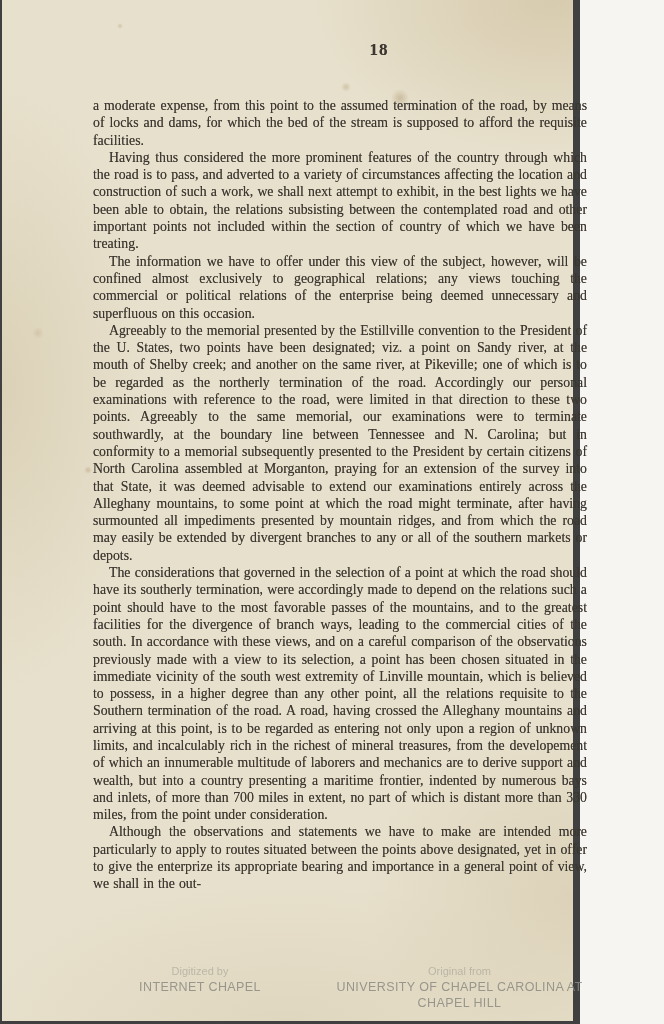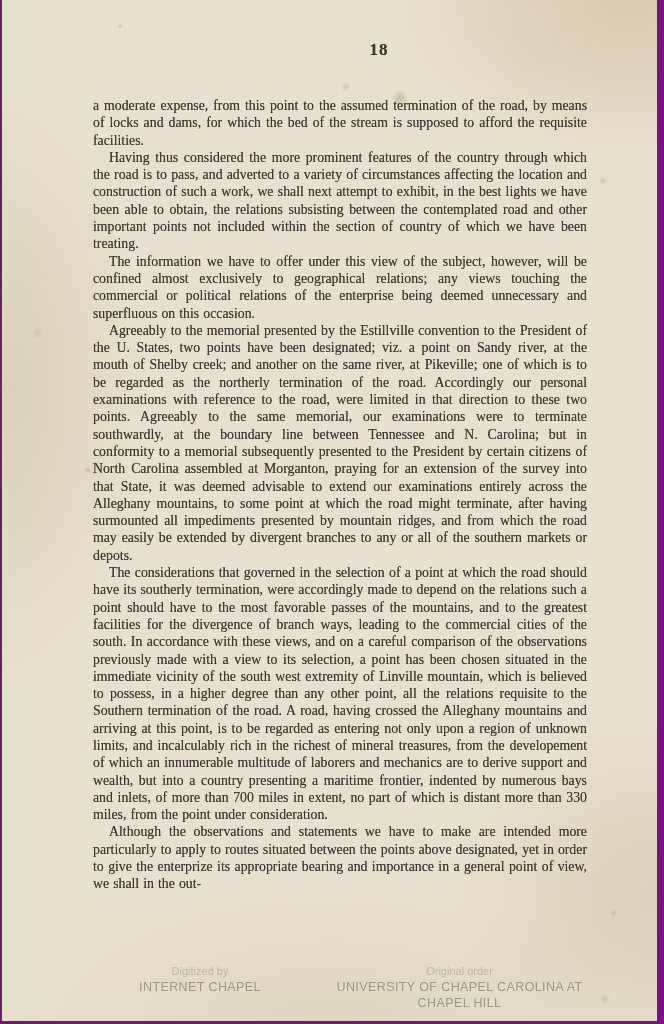--- a/index.html
+++ b/index.html
@@ -8,22 +8,22 @@
     --watermark:#8b8a83;
   }
   *{margin:0;padding:0;box-sizing:border-box;}
   html,body{width:664px;height:1024px;overflow:hidden;}
   body{
     background:#f6f5f2;
     font-family:"Liberation Serif", serif;
   }
   .scan{
     position:relative;
-    width:664px;height:1024px;
-    background:#701a75;
+    width:580px;height:1024px;
+    background:#404040;
   }
   .paper{
     position:absolute;
     left:2px; right:7px; top:0; bottom:3px;
     background-color:var(--paper);
     background-image:
       radial-gradient(ellipse 340px 220px at 96% 0%,   rgba(203,186,150,0.55), rgba(203,186,150,0) 70%),
       radial-gradient(ellipse 200px 420px at 0% 38%,   rgba(206,191,158,0.45), rgba(206,191,158,0) 72%),
       radial-gradient(ellipse 300px 260px at 100% 88%, rgba(205,189,156,0.40), rgba(205,189,156,0) 70%),
       radial-gradient(ellipse 420px 200px at 50% 101%, rgba(210,196,165,0.35), rgba(210,196,165,0) 75%),
@@ -87,28 +87,28 @@
   <div class="paper">
 
     <div class="page-number">18</div>
 
     <div class="text-block">
       <p class="para no-indent">a moderate expense, from this point to the assumed termination of the road, by means of locks and dams, for which the bed of the stream is supposed to afford the requisite facilities.</p>
       <p class="para">Having thus considered the more prominent features of the country through which the road is to pass, and adverted to a variety of circumstances affecting the location and construction of such a work, we shall next attempt to exhibit, in the best lights we have been able to obtain, the relations subsisting between the contemplated road and other important points not included within the section of country of which we have been treating.</p>
       <p class="para">The information we have to offer under this view of the subject, however, will be confined almost exclusively to geographical relations; any views touching the commercial or political relations of the enterprise being deemed unnecessary and superfluous on this occasion.</p>
       <p class="para">Agreeably to the memorial presented by the Estillville convention to the President of the U. States, two points have been designated; viz. a point on Sandy river, at the mouth of Shelby creek; and another on the same river, at Pikeville; one of which is to be regarded as the northerly termination of the road.  Accordingly our personal examinations with reference to the road, were limited in that direction to these two points.  Agreeably to the same memorial, our examinations were to terminate southwardly, at the boundary line between Tennessee and N. Carolina; but in conformity to a memorial subsequently presented to the President by certain citizens of North Carolina assembled at Morganton, praying for an extension of the survey into that State, it was deemed advisable to extend our examinations entirely across the Alleghany mountains, to some point at which the road might terminate, after having surmounted all impediments presented by mountain ridges, and from which the road may easily be extended by divergent branches to any or all of the southern markets or depots.</p>
       <p class="para">The considerations that governed in the selection of a point at which the road should have its southerly termination, were accordingly made to depend on the relations such a point should have to the most favorable passes of the mountains, and to the greatest facilities for the divergence of branch ways, leading to the commercial cities of the south. In accordance with these views, and on a careful comparison of the observations previously made with a view to its selection, a point has been chosen situated in the immediate vicinity of the south west extremity of Linville mountain, which is believed to possess, in a higher degree than any other point, all the relations requisite to the Southern termination of the road.  A road, having crossed the Alleghany mountains and arriving at this point, is to be regarded as entering not only upon a region of unknown limits, and incalculably rich in the richest of mineral treasures, from the developement of which an innumerable multitude of laborers and mechanics are to derive support and wealth, but into a country presenting a maritime frontier, indented by numerous bays and inlets, of more than 700 miles in extent, no part of which is distant more than 330 miles, from the point under consideration.</p>
-      <p class="para">Although the observations and statements we have to make are intended more particularly to apply to routes situated between the points above designated, yet in order to give the enterprize its appropriate bearing and importance in a general point of view, we shall in the out-</p>
+      <p class="para">Although the observations and statements we have to make are intended more particularly to apply to routes situated between the points above designated, yet in offer to give the enterprize its appropriate bearing and importance in a general point of view, we shall in the out-</p>
     </div>
 
     <div class="wm wm-left">
       <div class="wm-faint">Digitized by</div>
       <div class="wm-main">INTERNET CHAPEL</div>
     </div>
 
     <div class="wm wm-right">
-      <div class="wm-faint">Original order</div>
+      <div class="wm-faint">Original from</div>
       <div class="wm-main">UNIVERSITY OF CHAPEL CAROLINA AT</div>
       <div class="wm-main">CHAPEL HILL</div>
     </div>
 
   </div>
 </div>
 
 </body></html>

